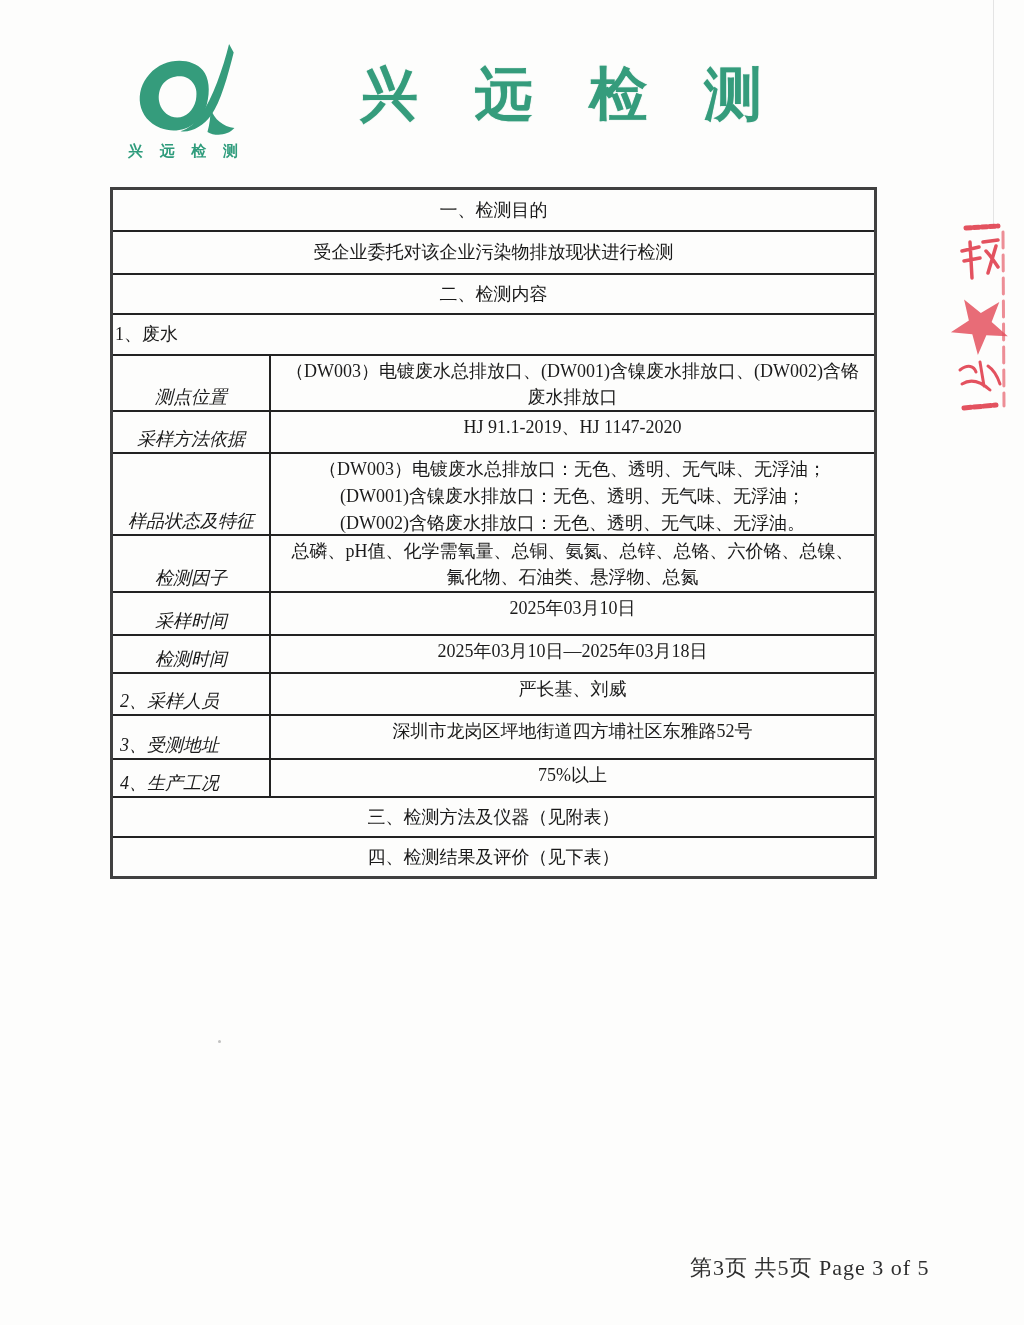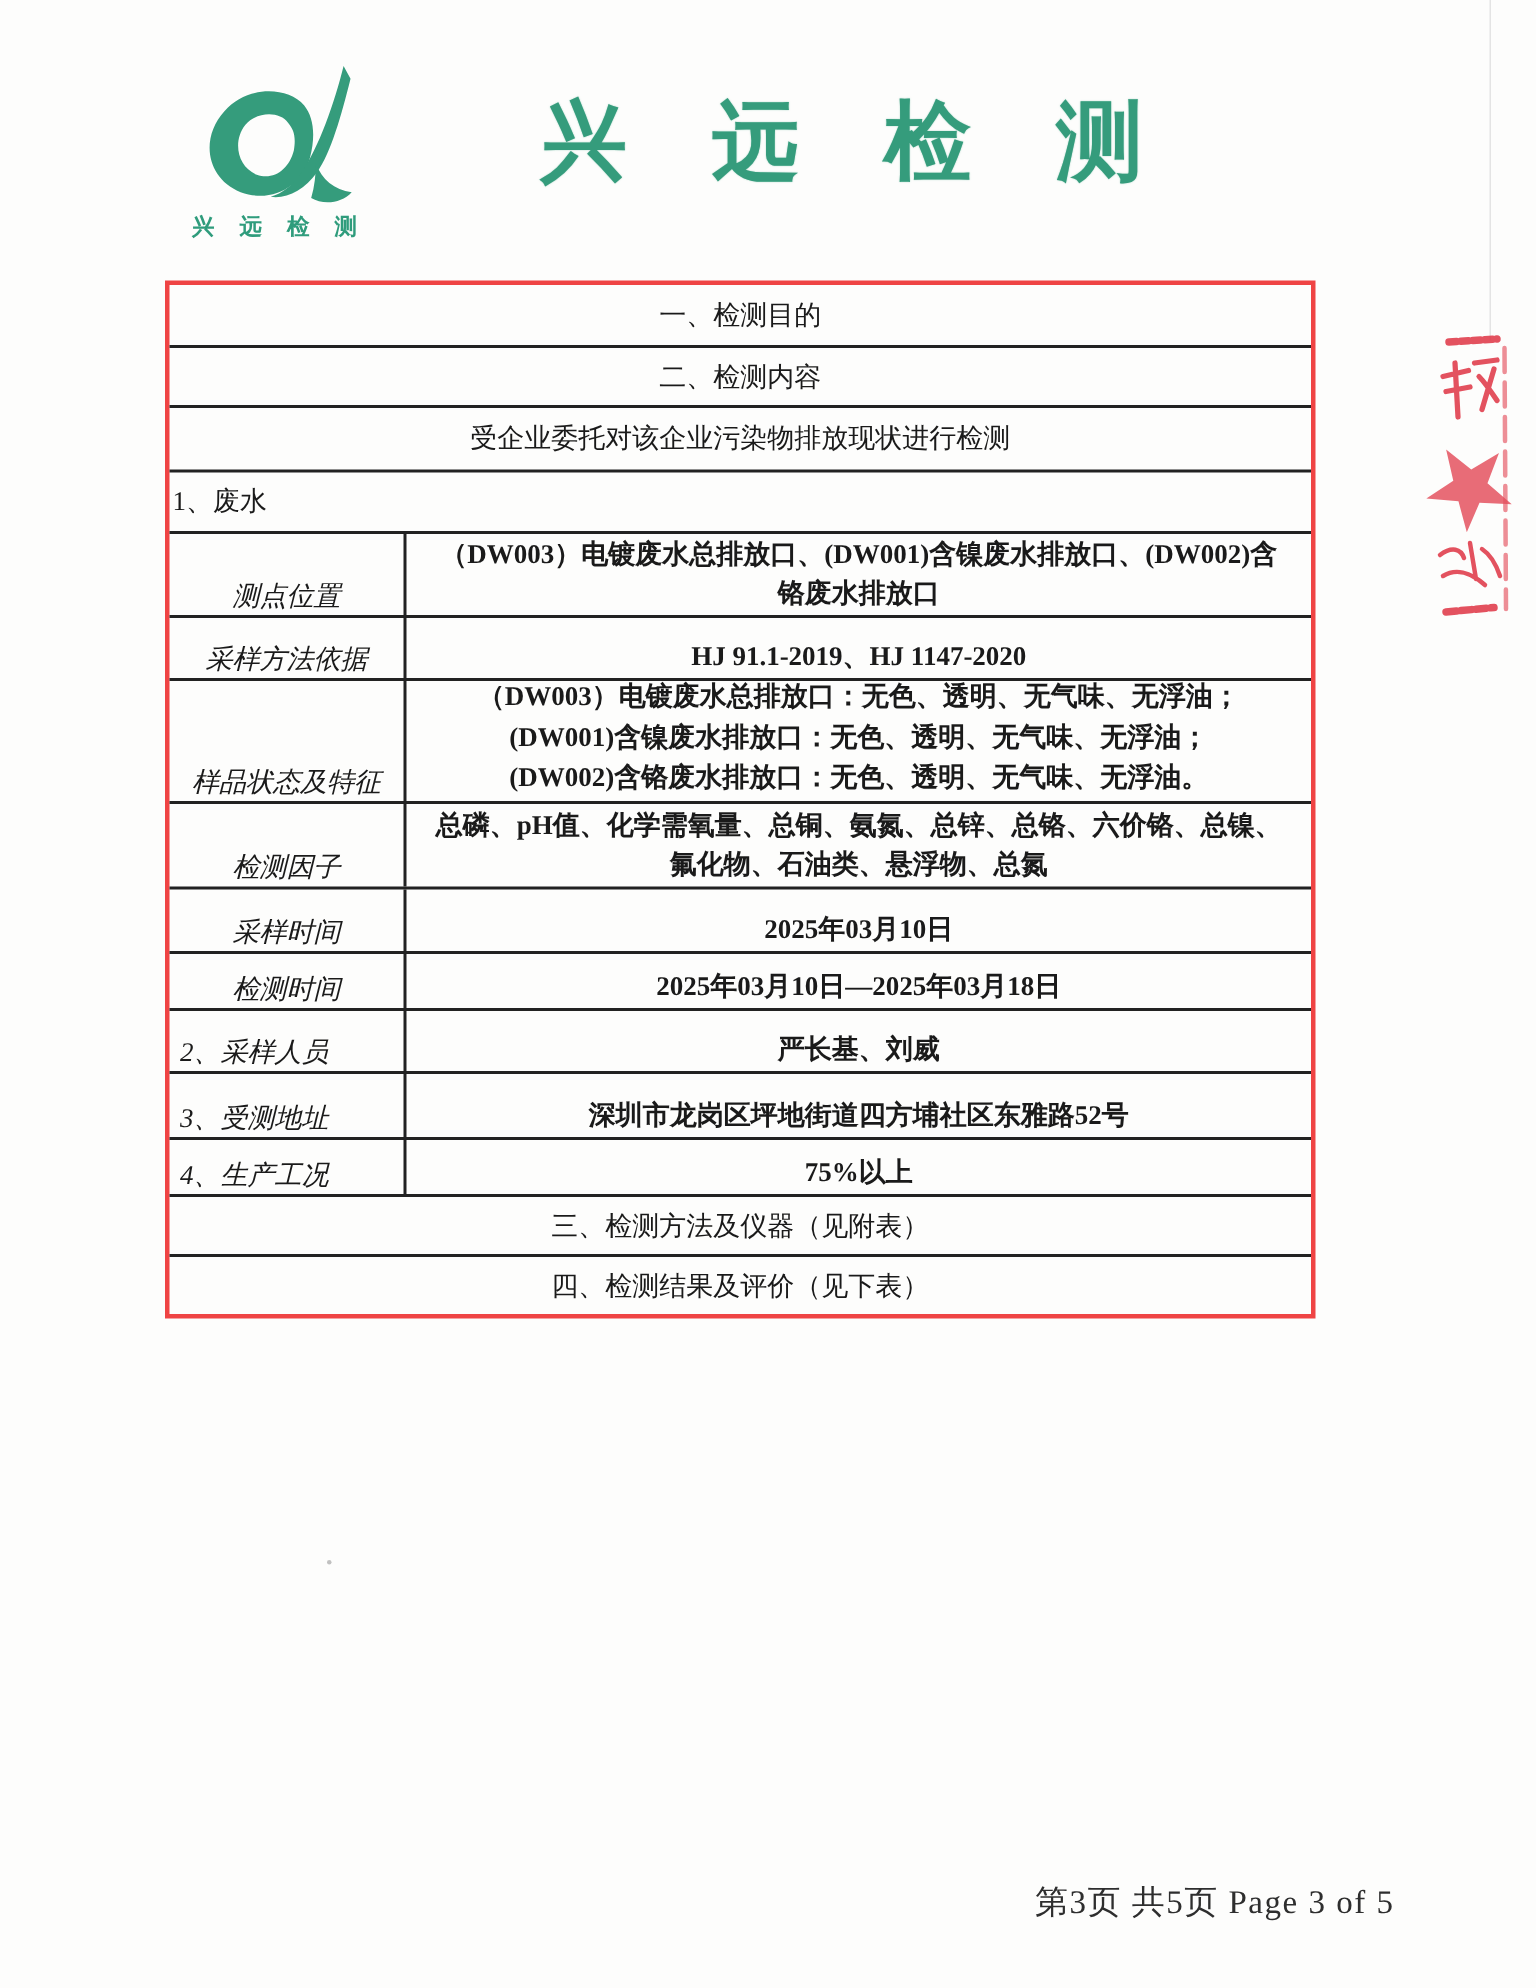--- a/index.html
+++ b/index.html
@@ -32,43 +32,43 @@
   
   .scan-line { position:absolute; left:993px; top:0; width:1px; height:227px; background:#e4e4e4; }
   .speck { position:absolute; left:218px; top:1040px; width:3px; height:3px; border-radius:50%; background:#8f8f8f; opacity:.55; }
 
   
   .stamp { position:absolute; left:950px; top:220px; width:64px; height:202px; filter:blur(.3px); opacity:.88; }
 
   
   .doc-table {
     position:absolute; left:110px; top:187px; width:767px;
-    border:3px solid #ef4444;
+    border:3px solid #404040;
     font-size:18px; color:#1a1a1a;
     background:transparent;
   }
   .t-row {
     display:flex; align-items:center; justify-content:center;
     text-align:center; border-top:2px solid #222; line-height:1.45;
   }
   .t-row:first-child { border-top:none; }
   .t-row.leftpad { justify-content:flex-start; text-align:left; padding-left:2px; }
   .t-row.kv { padding:0; }
   .cell-label {
     width:158px; align-self:stretch; flex-shrink:0;
     border-right:2px solid #222;
     display:flex; align-items:flex-end; justify-content:center;
     text-align:center;
     font-style:italic;
   }
   .cell-label.left { justify-content:flex-start; text-align:left; padding-left:7px; }
   .cell-value {
     flex:1; align-self:stretch;
-    display:flex; flex-direction:column; align-items:center; justify-content:flex-end;
-    padding:2px 14px; text-align:center;font-weight:bold;
+    display:flex; flex-direction:column; align-items:center; justify-content:flex-start;
+    padding:2px 14px; text-align:center;
   }
   .r1{height:40px}.r2{height:43px}.r3{height:40px}.r4{height:41px}
   .r5{height:56px}.r6{height:42px}.r7{height:82px}.r8{height:57px}
   .r9{height:43px}.r10{height:38px}.r11{height:42px}.r12{height:44px}
   .r13{height:38px}.r14{height:40px}.r15{height:40px}
   .line { display:block; line-height:27px; }
 
   
   .footer {
     position:absolute; left:690px; top:1253px;
@@ -113,26 +113,26 @@
   </g>
   <polygon points="0,105 20.3,97.9 20.7,76.5 33.7,93.6 54.3,87.4 42,105 54.3,122.6 33.7,116.4 20.7,133.5 20.3,112.1" fill="#e03b4a" opacity=".85" transform="rotate(-14 30 105)"></polygon>
 </svg>
 
 <div class="doc-table">
 
   <div class="t-row r1">
     <span>一、检测目的</span>
   </div>
 
+  <div class="t-row r2">
+    <span>受企业委托对该企业污染物排放现状进行检测</span>
+  </div>
+
   <div class="t-row r3">
     <span>二、检测内容</span>
-  </div>
-
-  <div class="t-row r2">
-    <span>受企业委托对该企业污染物排放现状进行检测</span>
   </div>
 
   <div class="t-row r4 leftpad">
     <span>1、废水</span>
   </div>
 
   <div class="t-row r5 kv">
     <div class="cell-label">
       <span>测点位置</span>
     </div>

